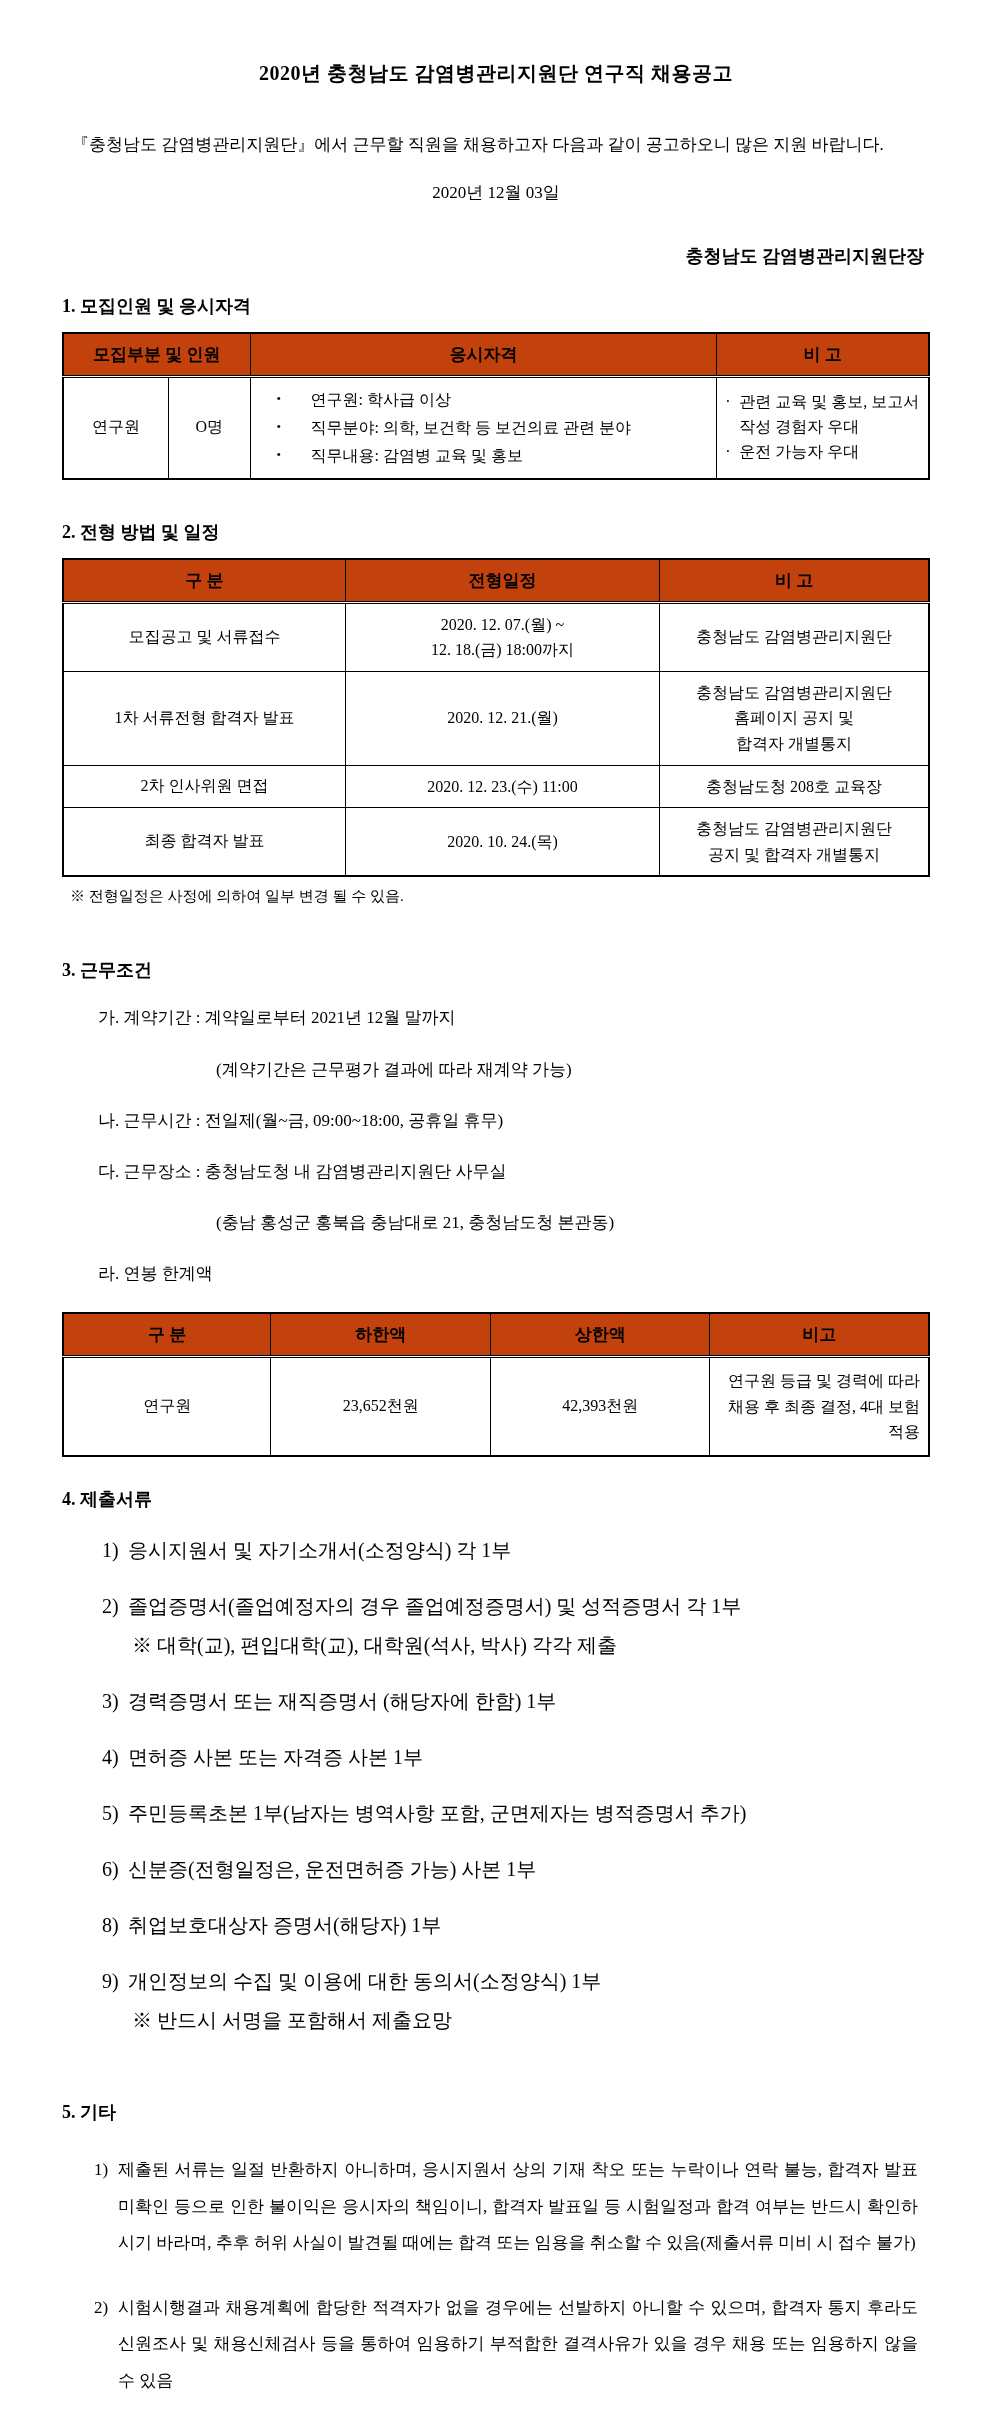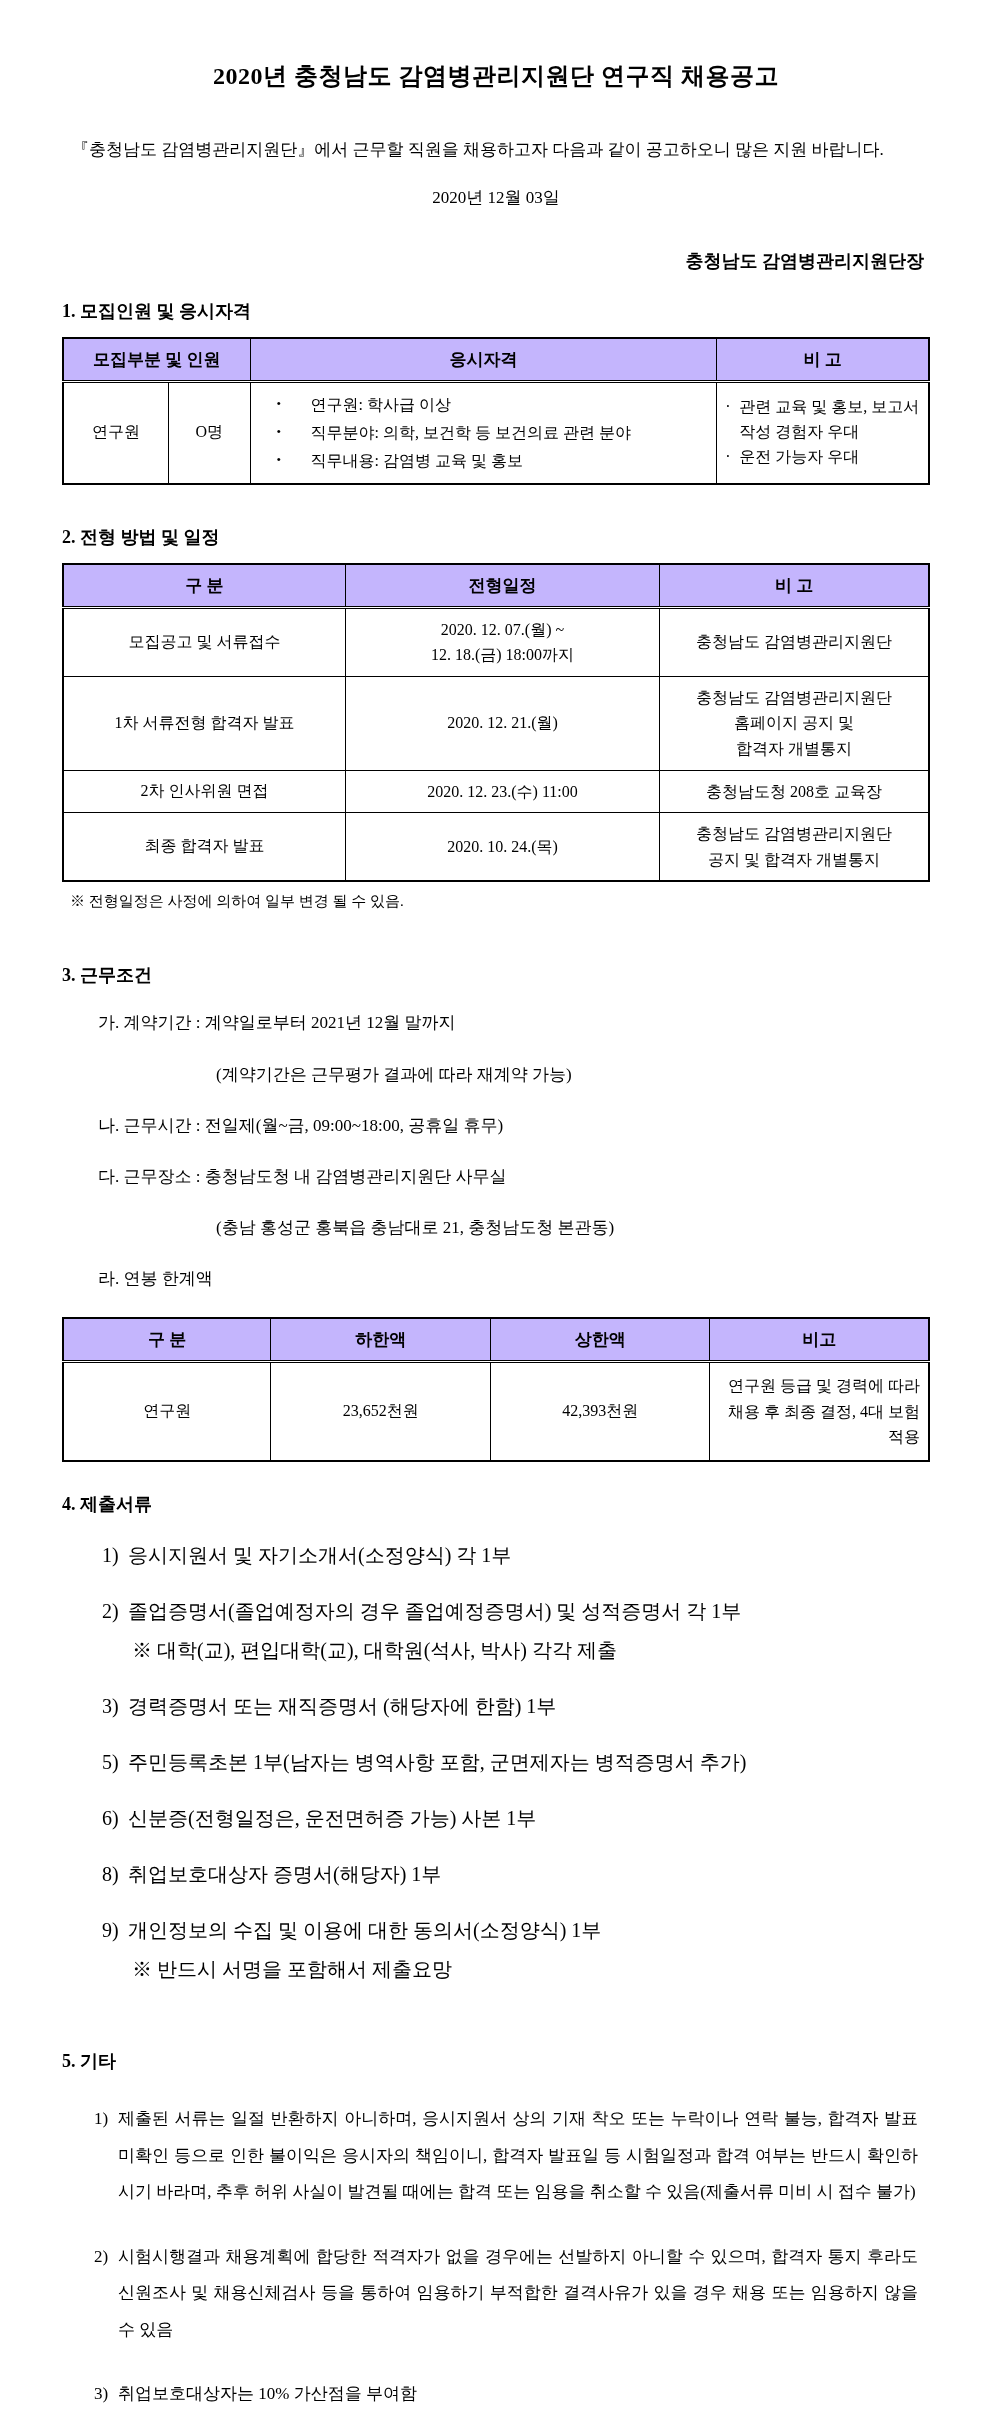--- a/index.html
+++ b/index.html
@@ -11,21 +11,21 @@
   .page {
     width: 992px;
     min-height: 2409px;
     margin: 0 auto;
     background: #ffffff;
     padding: 60px 62px 30px 62px;
     position: relative;
   }
   .doc-title {
     text-align: center;
-    font-size: 24px;
+    font-size: 20px;
     font-weight: bold;
     letter-spacing: 0.5px;
     margin-bottom: 40px;
   }
   .intro {
     font-size: 17px;
     line-height: 2.1;
     text-align: justify;
     text-indent: 10px;
     margin-bottom: 18px;
@@ -48,21 +48,21 @@
   }
   table {
     width: 100%;
     border-collapse: collapse;
     table-layout: fixed;
     border: 2px solid #000;
     font-size: 16px;
     margin-bottom: 10px;
   }
   th {
-    background: #c4b5fd;
+    background: #c2410c;
     border: 1px solid #000;
     border-bottom: 3px double #000;
     font-weight: bold;
     font-size: 17px;
     padding: 9px 4px;
   }
   td {
     border: 1px solid #000;
     padding: 8px 8px;
     text-align: center;
@@ -266,20 +266,23 @@
       <span class="num">1)</span><span>응시지원서 및 자기소개서(소정양식) 각 1부</span>
     </div>
     <div class="doc-item" style="margin-bottom:12px;">
       <span class="num">2)</span><span>졸업증명서(졸업예정자의 경우 졸업예정증명서) 및 성적증명서 각 1부</span>
     </div>
     <div class="doc-sub">※ 대학(교), 편입대학(교), 대학원(석사, 박사) 각각 제출</div>
     <div class="doc-item">
       <span class="num">3)</span><span>경력증명서 또는 재직증명서 (해당자에 한함) 1부</span>
     </div>
     <div class="doc-item">
+      <span class="num">4)</span><span>면허증 사본 또는 자격증 사본 1부</span>
+    </div>
+    <div class="doc-item">
       <span class="num">5)</span><span>주민등록초본 1부(남자는 병역사항 포함, 군면제자는 병적증명서 추가)</span>
     </div>
     <div class="doc-item">
       <span class="num">6)</span><span>신분증(전형일정은, 운전면허증 가능) 사본 1부</span>
     </div>
     <div class="doc-item">
       <span class="num">8)</span><span>취업보호대상자 증명서(해당자) 1부</span>
     </div>
     <div class="doc-item" style="margin-bottom:12px;">
       <span class="num">9)</span><span>개인정보의 수집 및 이용에 대한 동의서(소정양식) 1부</span>

